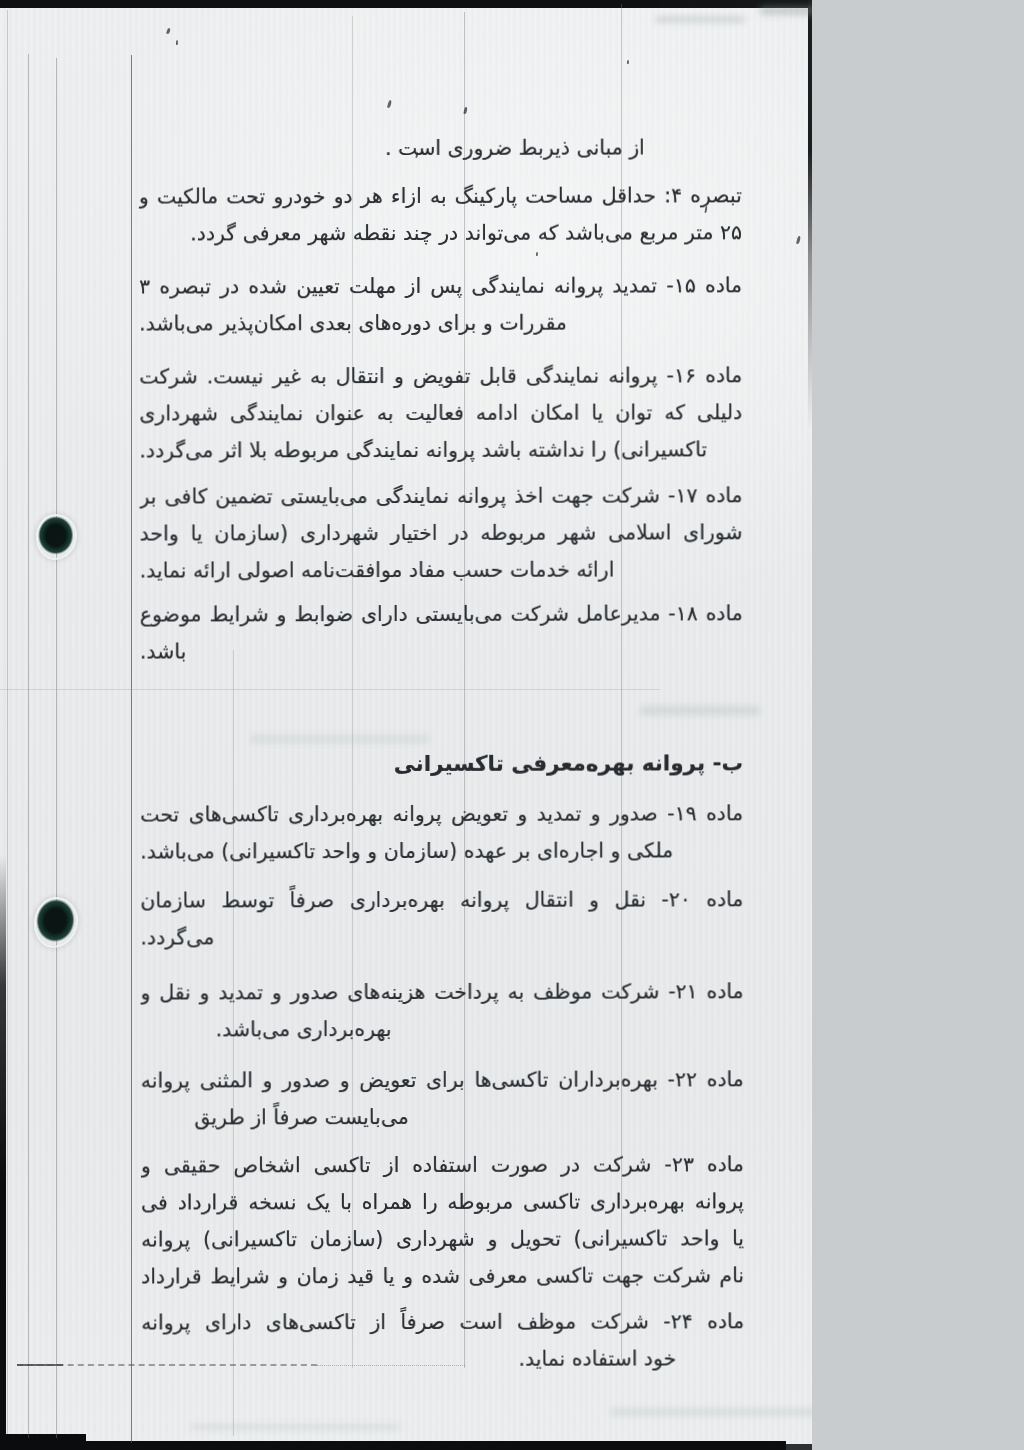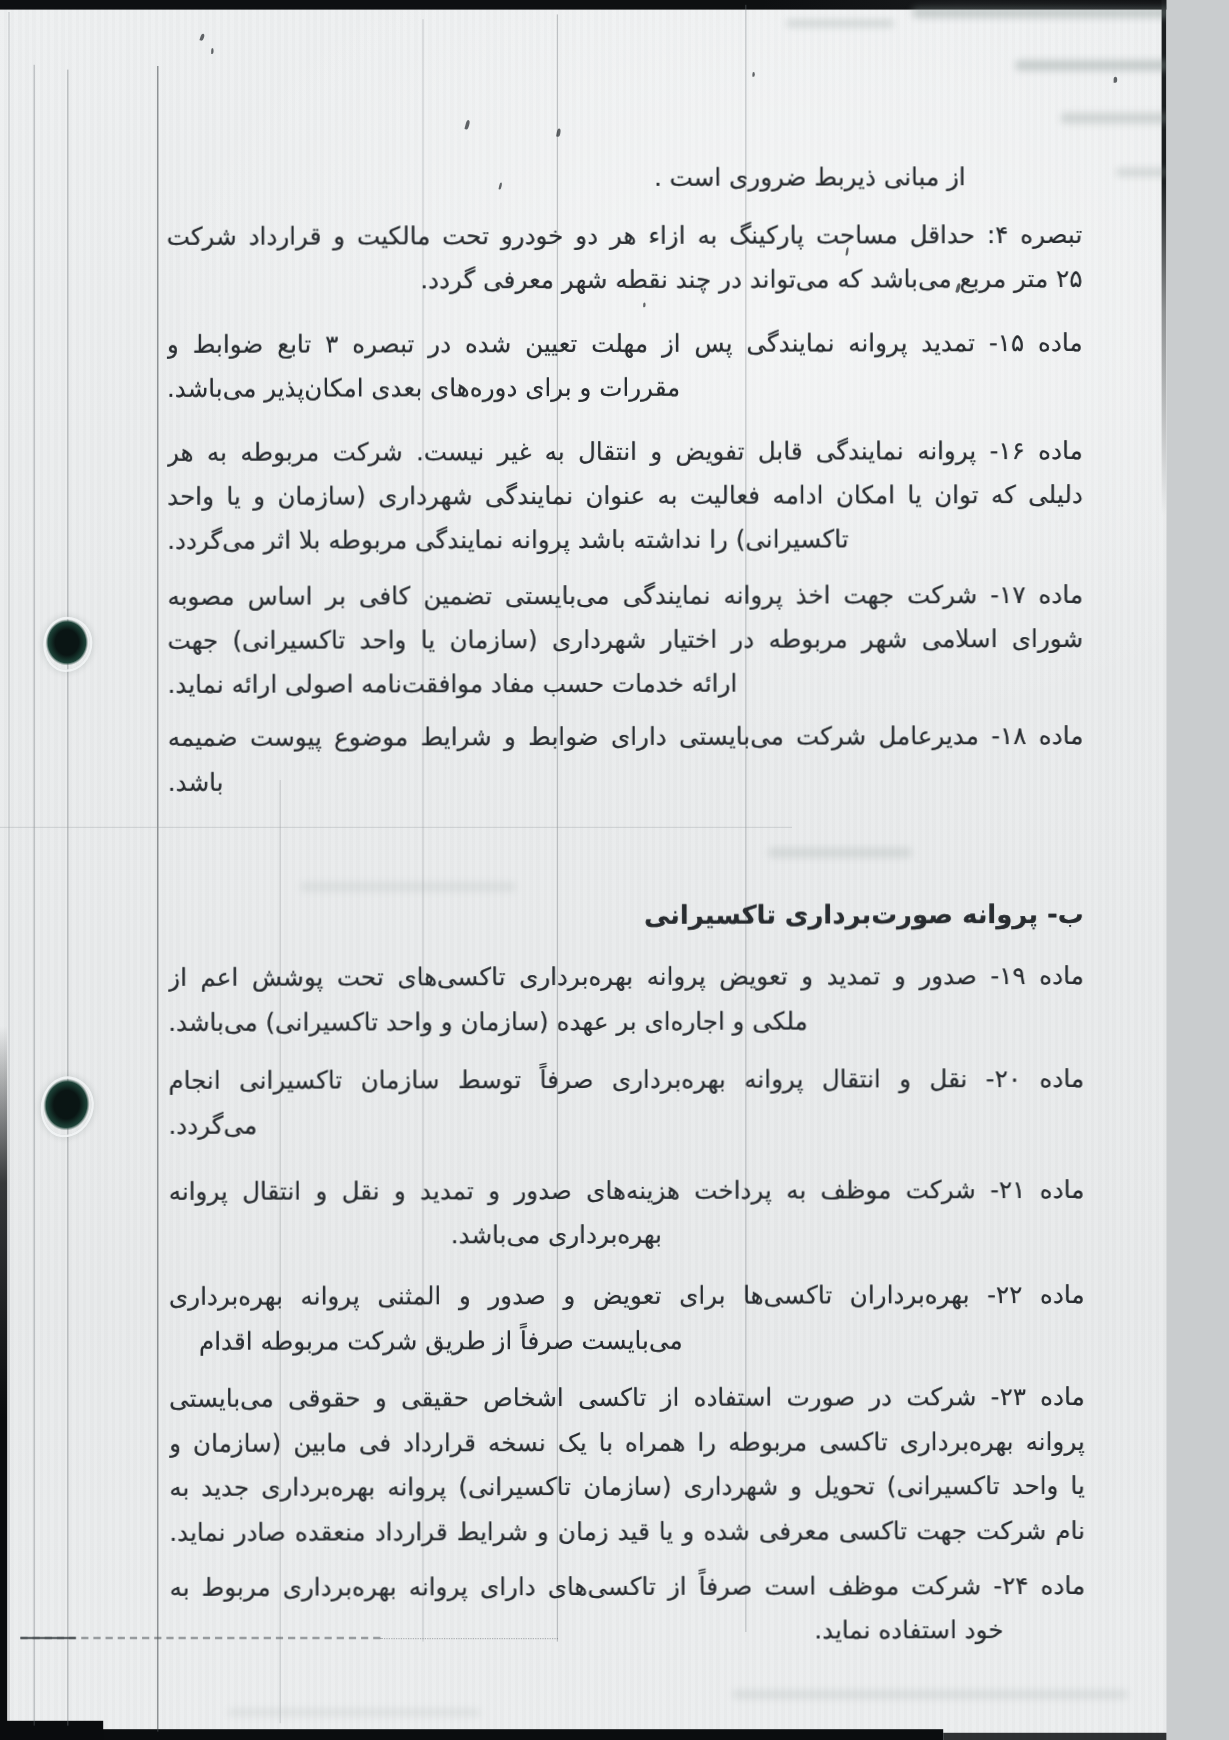--- a/index.html
+++ b/index.html
@@ -1,17 +1,17 @@
 <!DOCTYPE html>
 <html lang="fa"><head>
 <meta charset="utf-8">
 <style>
   html,body{margin:0;padding:0;background:#c9ccce;}
   .scan{
-    position:relative;width:972px;height:1450px;overflow:hidden;
+    position:relative;width:812px;height:1450px;overflow:hidden;
     font-family:"DejaVu Sans",sans-serif;
     background:
       radial-gradient(900px 600px at 68% 18%, rgba(255,255,255,.45), rgba(255,255,255,0) 60%),
       repeating-linear-gradient(90deg, rgba(255,255,255,.05) 0 3px, rgba(0,0,0,.012) 3px 6px),
       linear-gradient(180deg,#edeff0 0%,#e9ebec 35%,#e7e9ea 75%,#ebedee 100%);
   }
   
   .edge-top{position:absolute;top:0;left:0;width:1024px;height:8px;
     background:linear-gradient(90deg,#0e1012 0 62%,#17191b 78%,#101214);}
   .edge-bottom-a{position:absolute;left:0;top:1441px;width:786px;height:9px;background:#0b0d0f;}
@@ -125,21 +125,21 @@
       <div class="ln">شورای اسلامی شهر مربوطه در اختیار شهرداری (سازمان یا واحد تاکسیرانی) جهت</div>
       <div class="ln el">ارائه خدمات حسب مفاد موافقت‌نامه اصولی ارائه نماید.</div>
     </div>
 
     <div class="para" style="top:596px;">
       <div class="ln">ماده ۱۸- مدیرعامل شرکت  می‌بایستی دارای ضوابط و شرایط موضوع پیوست ضمیمه</div>
       <div class="ln el">باشد.</div>
     </div>
 
     <div class="para head" style="top:745px;left:auto;right:69px;">
-      <div class="ln e">ب- پروانه  صورت‌برداری تاکسیرانی</div>
+      <div class="ln e">ب- پروانه  بهره‌معرفی تاکسیرانی</div>
     </div>
 
     <div class="para" style="top:796px;">
       <div class="ln">ماده ۱۹- صدور و تمدید و تعویض پروانه  بهره‌برداری تاکسی‌های تحت پوشش اعم از</div>
       <div class="ln el">ملکی و اجاره‌ای بر عهده (سازمان و واحد تاکسیرانی) می‌باشد.</div>
     </div>
 
     <div class="para" style="top:882px;">
       <div class="ln">ماده ۲۰- نقل و انتقال پروانه  بهره‌برداری صرفاً توسط سازمان تاکسیرانی انجام</div>
       <div class="ln el">می‌گردد.</div>

